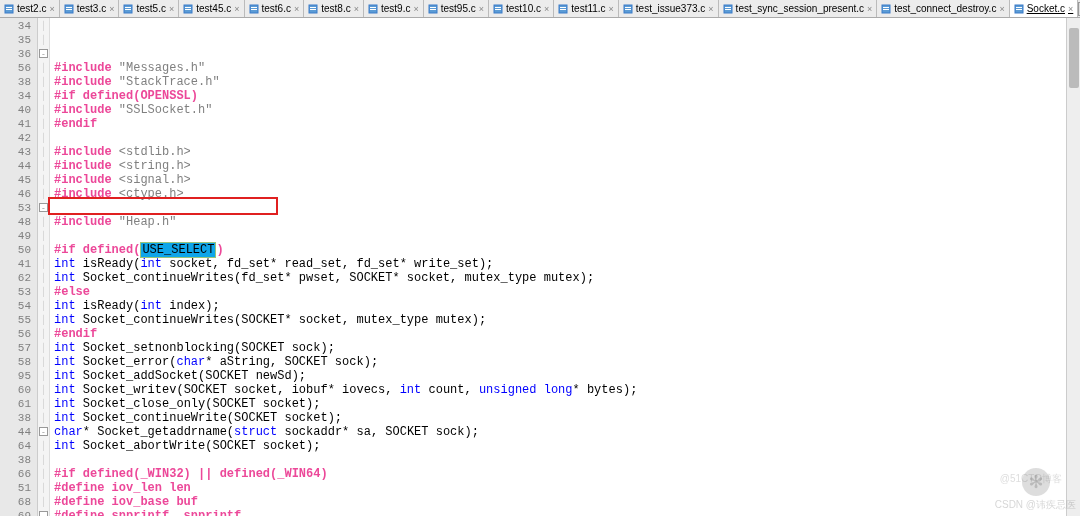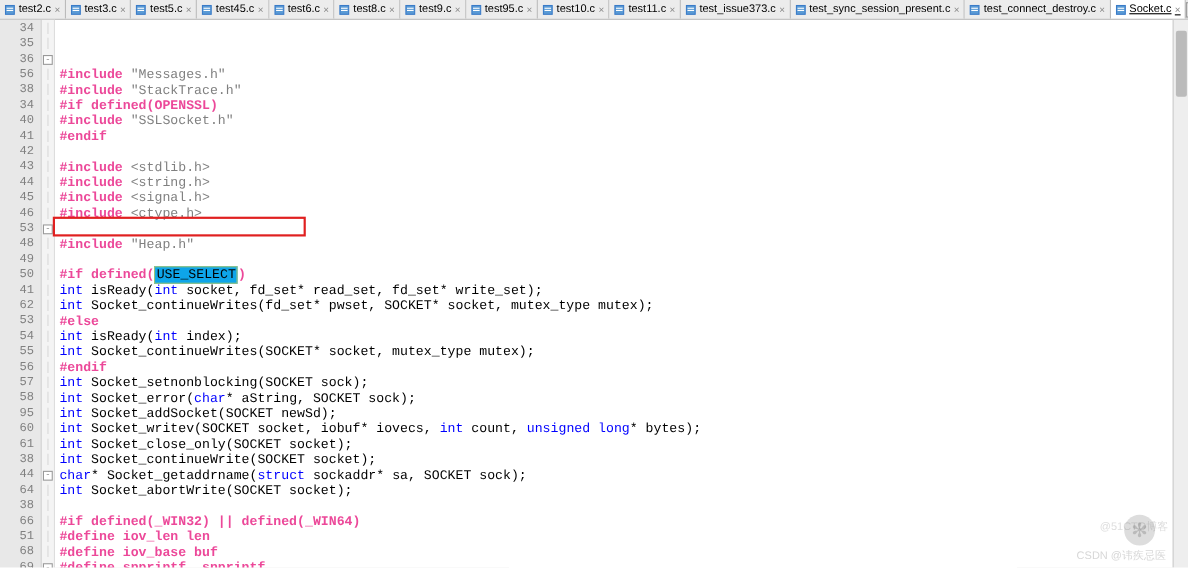--- a/index.html
+++ b/index.html
@@ -158,21 +158,21 @@
   height: 28px;
   border-radius: 50%;
   background: rgba(120,120,120,0.25);
   display: flex;
   align-items: center;
   justify-content: center;
   font-size: 18px;
 }
 .wm2 {
   position: absolute;
-  right: 20px;
+  right: 4px;
   bottom: 4px;
   color: rgba(120,120,120,0.3);
   font-size: 10px;
   font-family: Arial, sans-serif;
 }
 .wm3 {
   position: absolute;
   right: 18px;
   bottom: 30px;
   color: rgba(120,120,120,0.25);

